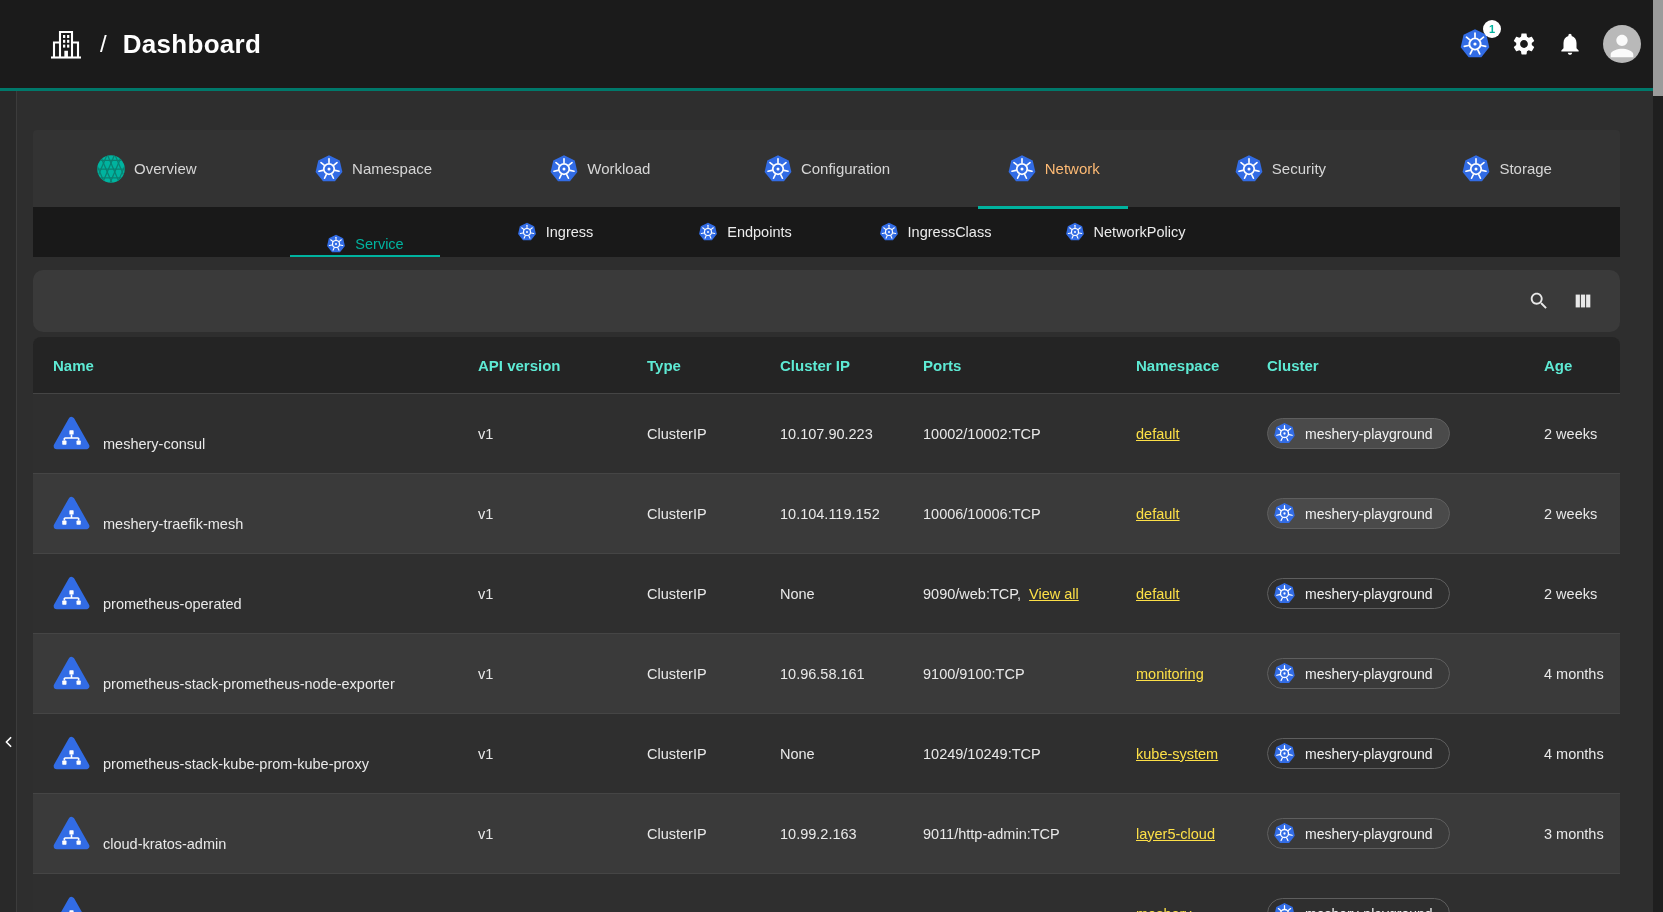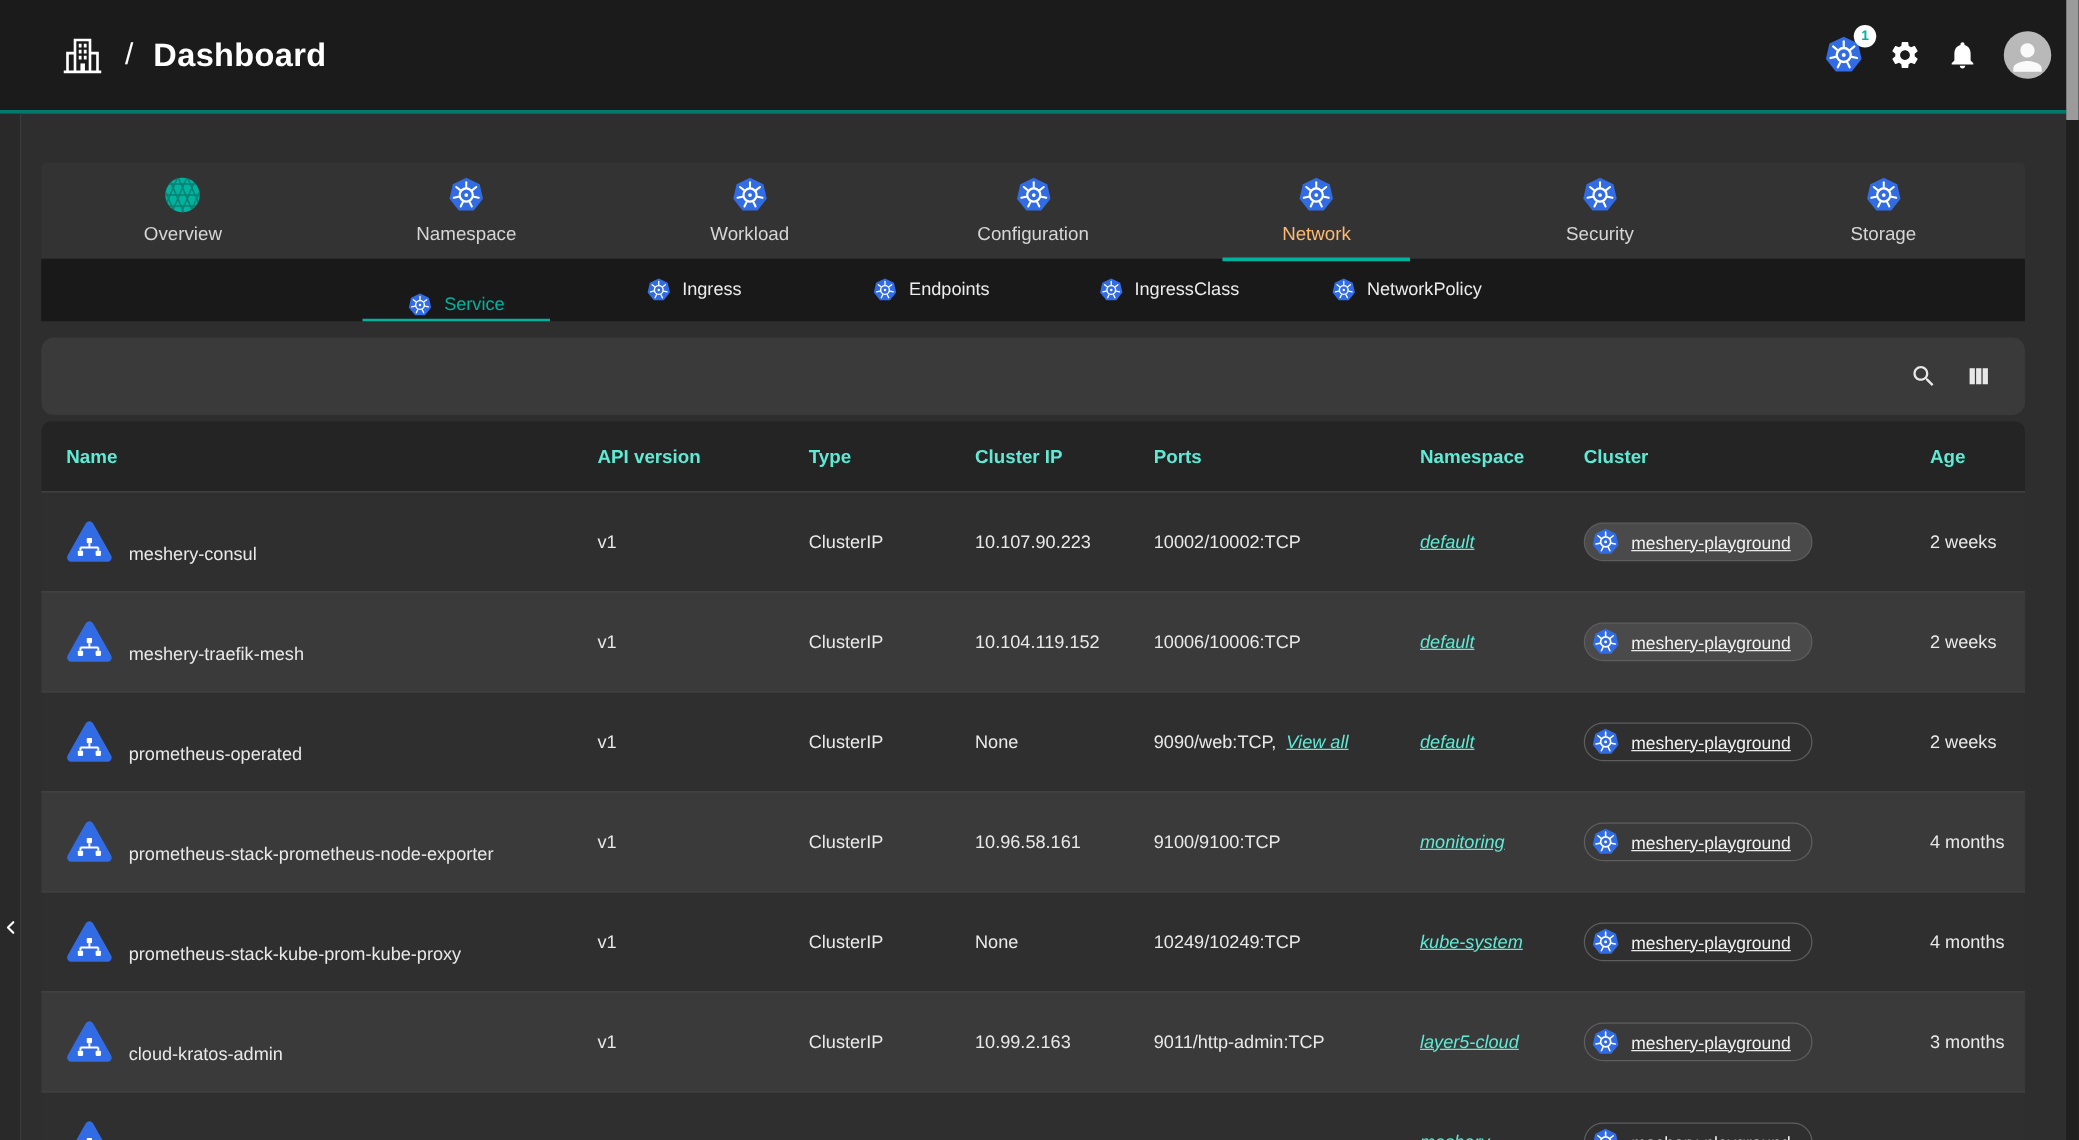--- a/index.html
+++ b/index.html
@@ -45,21 +45,21 @@
     position:absolute; left:0; top:91px; bottom:0; width:17px;
     background:#292929; border-right:1px solid #3C3C3C; z-index:5;
   }
   .collapse { position:absolute; top:640px; left:0; background:none; border:none; cursor:pointer; padding:0; }
   .collapse svg { width:17px; height:22px; }
 
   
   .tabs-card { position:absolute; left:33px; top:130px; width:1587px; }
   .main-tabs { display:flex; background:#333333; height:77px; border-radius:4px 4px 0 0; }
   .main-tab {
-    flex:1; display:flex; flex-direction:column; align-items:center; justify-content:center;
+    flex:1; display:flex; align-items:center; justify-content:center;
     gap:8px; cursor:pointer; position:relative;
     color:#D6D6D6; font-size:15px;
   }
   .main-tab .tab-icon svg { width:30px; height:30px; }
   .main-tab.selected { color:#fdba74;text-align:center; }
   .main-tab.selected::after {
     content:""; position:absolute; bottom:-2px; left:50%; transform:translateX(-50%);
     width:150px; height:3px; background:#00B39F;
   }
   .sub-tabs { display:flex; background:#191919; height:50px; padding-left:237px; }
@@ -91,27 +91,26 @@
   .thead, .trow {
     display:grid;
     grid-template-columns:425px 169px 133px 143px 213px 131px 277px 1fr;
     align-items:center; padding-left:20px;
   }
   .thead { background:#242424; height:56px; font-weight:bold; font-size:15px; color:#5eead4; }
   .trow { height:80px; font-size:14.5px; color:#E9E9E9; border-top:1px solid #454545; cursor:pointer; }
   .trow.alt { background:#3A3A3A; }
   .name-cell { display:flex; align-items:flex-end; gap:13px; }
   .svc-icon svg { width:37px; height:37px; }
-  .ns-link, .view-all { color:#5eead4; text-decoration:underline; cursor:pointer;font-style:italic; }
+  .ns-link, .view-all { color:#fde047; text-decoration:underline; cursor:pointer; }
   .view-all { margin-left:8px; }
   .chip {
     display:inline-flex; align-items:center; gap:9px; height:31px;
     padding:0 16px 0 5px; border:1px solid #5E5E5E; border-radius:16px;
     max-width:210px;
-    text-decoration:underline;
   }
   .chip.filled { background:#4A4A4A; }
   .chip .chip-icon svg { width:23px; height:23px; }
   .chip-label { font-size:14px; color:#F2F2F2; white-space:nowrap; }
 
   
   .scrollbar { position:absolute; right:0; top:0; width:10px; height:912px; background:#1F1F1F; z-index:10; }
   .scroll-thumb { position:absolute; top:0; left:0; width:10px; height:96px; background:#9B9B9B; }
 </style>
 </head>

